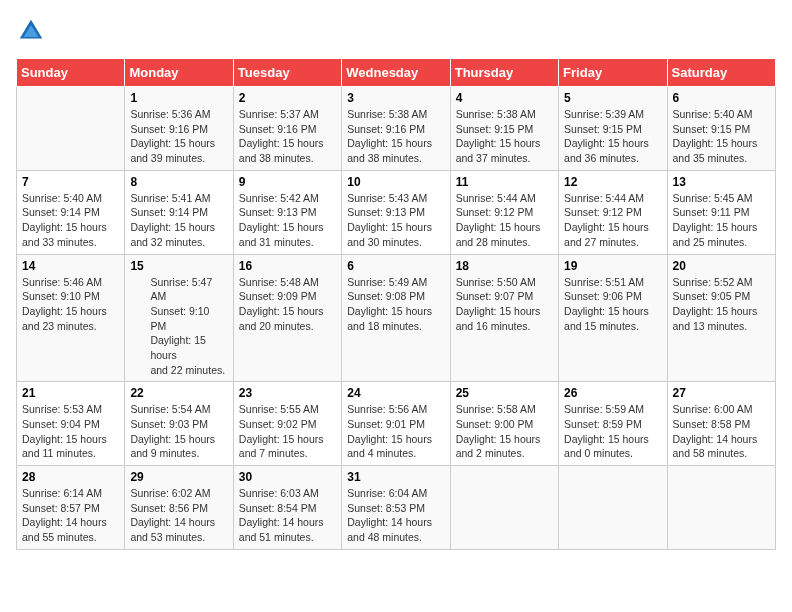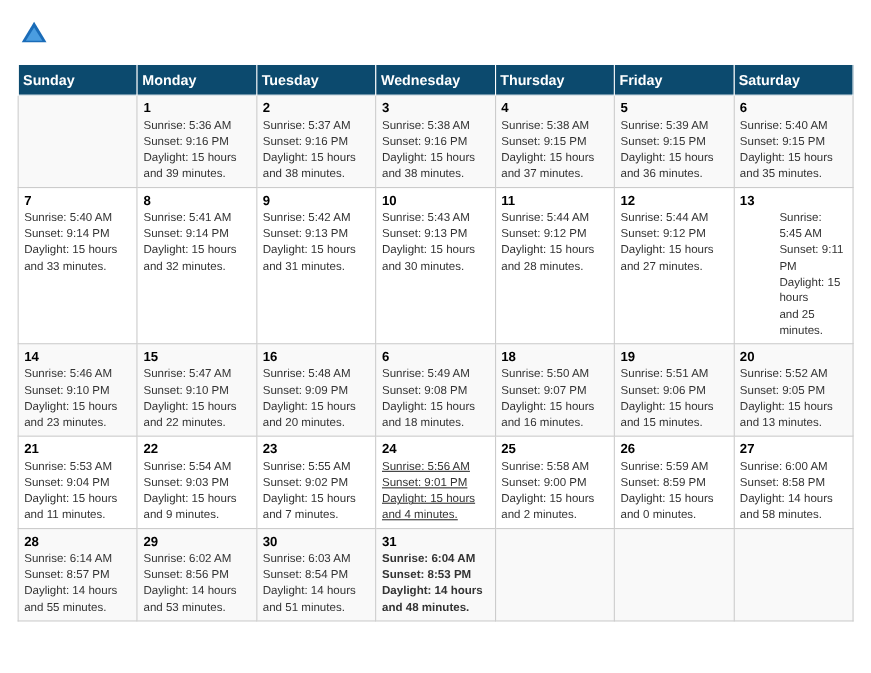--- a/index.html
+++ b/index.html
@@ -45,21 +45,21 @@
     .location {
       font-size: 16px;
       color: #555;
     }
     table {
       width: 100%;
       border-collapse: collapse;
       font-size: 11px;
     }
     thead tr th {
-      background-color: #0c4a6e;
+      background-color: #ef4444;
       color: #fff;
       padding: 6px 4px;
       text-align: left;
       font-size: 13px;
       border: 1px solid #fff;
     }
     tbody tr td {
       border: 1px solid #ccc;
       padding: 4px 5px;
       vertical-align: top;
@@ -197,37 +197,37 @@
         </td>
         <td>
           <div class="day-num">12</div>
           <div class="day-info" style="white-space: pre-line;">Sunrise: 5:44 AM
 Sunset: 9:12 PM
 Daylight: 15 hours
 and 27 minutes.</div>
         </td>
         <td>
           <div class="day-num">13</div>
-          <div class="day-info" style="white-space: pre-line; margin-left: 36px;">Sunrise: 5:45 AM
+          <div class="day-info" style="white-space: pre-line;">Sunrise: 5:45 AM
 Sunset: 9:11 PM
 Daylight: 15 hours
 and 25 minutes.</div>
         </td>
       </tr>
       <tr>
         <td>
           <div class="day-num">14</div>
           <div class="day-info" style="white-space: pre-line;">Sunrise: 5:46 AM
 Sunset: 9:10 PM
 Daylight: 15 hours
 and 23 minutes.</div>
         </td>
         <td>
           <div class="day-num">15</div>
-          <div class="day-info" style="white-space: pre-line;">Sunrise: 5:47 AM
+          <div class="day-info" style="white-space: pre-line; margin-left: 20px;">Sunrise: 5:47 AM
 Sunset: 9:10 PM
 Daylight: 15 hours
 and 22 minutes.</div>
         </td>
         <td>
           <div class="day-num">16</div>
           <div class="day-info" style="white-space: pre-line;">Sunrise: 5:48 AM
 Sunset: 9:09 PM
 Daylight: 15 hours
 and 20 minutes.</div>
@@ -278,21 +278,21 @@
         </td>
         <td>
           <div class="day-num">23</div>
           <div class="day-info" style="white-space: pre-line;">Sunrise: 5:55 AM
 Sunset: 9:02 PM
 Daylight: 15 hours
 and 7 minutes.</div>
         </td>
         <td>
           <div class="day-num">24</div>
-          <div class="day-info" style="white-space: pre-line; text-decoration: underline;">Sunrise: 5:56 AM
+          <div class="day-info" style="white-space: pre-line;">Sunrise: 5:56 AM
 Sunset: 9:01 PM
 Daylight: 15 hours
 and 4 minutes.</div>
         </td>
         <td>
           <div class="day-num">25</div>
           <div class="day-info" style="white-space: pre-line;">Sunrise: 5:58 AM
 Sunset: 9:00 PM
 Daylight: 15 hours
 and 2 minutes.</div>
@@ -329,21 +329,21 @@
         </td>
         <td>
           <div class="day-num">30</div>
           <div class="day-info" style="white-space: pre-line;">Sunrise: 6:03 AM
 Sunset: 8:54 PM
 Daylight: 14 hours
 and 51 minutes.</div>
         </td>
         <td>
           <div class="day-num">31</div>
-          <div class="day-info" style="white-space: pre-line; font-weight: bold;">Sunrise: 6:04 AM
+          <div class="day-info" style="white-space: pre-line;">Sunrise: 6:04 AM
 Sunset: 8:53 PM
 Daylight: 14 hours
 and 48 minutes.</div>
         </td>
         <td></td>
         <td></td>
         <td></td>
       </tr>
     </tbody>
 </table>

